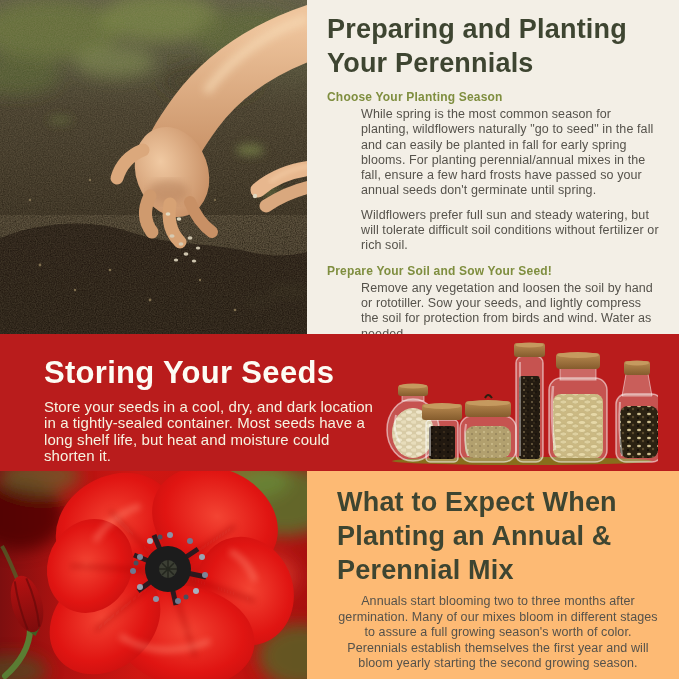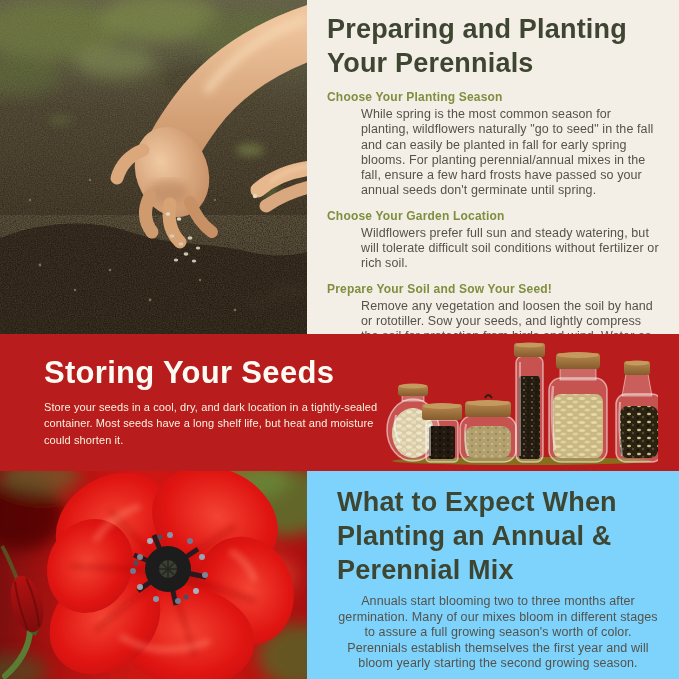--- a/index.html
+++ b/index.html
@@ -16,28 +16,28 @@
   }
   .main-heading{color:#3e4531;font-size:27px;line-height:34px;font-weight:700;letter-spacing:.2px;}
   .main-heading div{white-space:nowrap;}
   .section-block{margin-top:9px;}
   .section-title{color:#7f8e3f;font-size:12px;line-height:16px;font-weight:700;letter-spacing:.2px;}
   .section-body{color:#55524b;font-size:12.5px;line-height:15.3px;margin-top:2px;letter-spacing:.1px;margin-left:34px;}
   
   .green-band{position:absolute;left:0;top:334px;width:679px;height:137px;background:#b91c1c;}
   .band-text{position:absolute;left:44px;top:22px;width:334px;}
   .band-heading{color:#fdfcf4;font-size:31px;line-height:34px;font-weight:700;letter-spacing:.3px;}
-  .band-body{color:#f6f3e0;font-size:11px;line-height:16.3px;margin-top:9px;letter-spacing:.1px;}
+  .band-body{color:#f6f3e0;font-size:15px;line-height:16.3px;margin-top:9px;letter-spacing:.1px;}
   .band-jars{position:absolute;left:386px;top:6px;width:272px;height:125px;}
   
   .bottom-section{position:absolute;left:0;top:471px;width:679px;height:208px;}
   .photo-poppy{position:absolute;left:0;top:0;width:307px;height:208px;}
   .bottom-col{
     position:absolute;left:307px;top:0;width:372px;height:208px;
-    box-sizing:border-box;padding:14px 20px 0 30px;background:#7dd3fc;
+    box-sizing:border-box;padding:14px 20px 0 30px;background:#fdba74;
   }
   .bottom-body{color:#55524b;font-size:12.5px;line-height:15.6px;margin-top:7px;letter-spacing:.1px;text-align:center;}
   svg{display:block;}
 </style>
 </head>
 <body>
 
 <div class="page">
 
   <div class="top-section">
@@ -146,21 +146,20 @@
     <div class="top-col">
       <div class="main-heading">
         <div>Preparing and Planting</div>
         <div>Your Perennials</div>
       </div>
       <div class="section-block">
         <div class="section-title">Choose Your Planting Season</div>
         <div class="section-body">While spring is the most common season for planting, wildflowers naturally "go to seed" in the fall and can easily be planted in fall for early spring blooms. For planting perennial/annual mixes in the fall, ensure a few hard frosts have passed so your annual seeds don't germinate until spring.</div>
       </div>
       <div class="section-block">
-        <div class="section-title">Choose Your Garden Location</div>
         <div class="section-body">Wildflowers prefer full sun and steady watering, but will tolerate difficult soil conditions without fertilizer or rich soil.</div>
       </div>
       <div class="section-block">
         <div class="section-title">Prepare Your Soil and Sow Your Seed!</div>
         <div class="section-body">Remove any vegetation and loosen the soil by hand or rototiller. Sow your seeds, and lightly compress the soil for protection from birds and wind. Water as needed.</div>
       </div>
     </div>
   </div>
 
   <div class="green-band">

